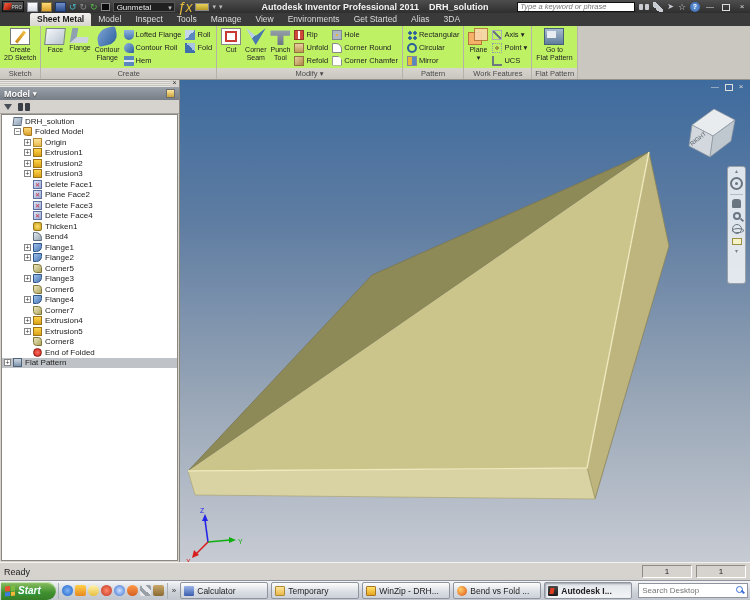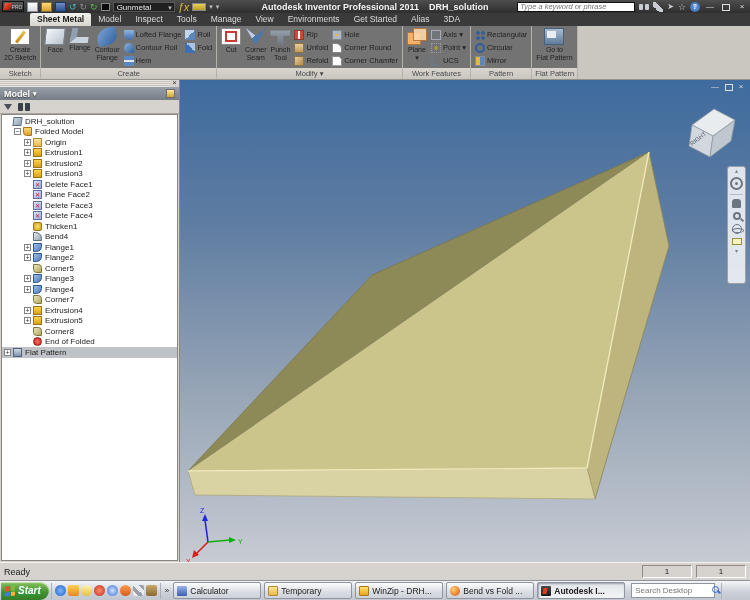--- a/index.html
+++ b/index.html
@@ -15,21 +15,21 @@
   .qico { width:11px; height:10px; display:inline-block; position:relative; }
   .q-new { background:linear-gradient(#ffffff,#d8dce2); border:1px solid #8a8f98; }
   .q-open { background:linear-gradient(#ffd978,#d99f2b); border:1px solid #7a6a3a; }
   .q-save { background:linear-gradient(#6f8fc9,#2d4f8e); border:1px solid #1c3668; }
   .qglyph { font-size:9px; line-height:10px; width:auto; }
   .u-undo { color:#49b8c8; } .u-redo { color:#8a8a8a; } .u-refresh { color:#57b94a; }
   .swatch { width:9px; height:8px; background:#0a0a0a; border:1px solid #888; }
   .swatch2 { width:14px; height:8px; background:linear-gradient(#e8d25a,#b89a28); border:1px solid #888; }
   .mat-label { font-size:8px; color:#e8e8e8; background:#1f1f1f; border:1px solid #555; padding:0 14px 0 3px; height:10px; line-height:9px; min-width:62px; position:relative; }
   .mat-label::after { content:"▾"; position:absolute; right:2px; top:0; font-size:7px; color:#bbb; }
-  .fx { font-size:11px; color:#e0b83c; font-style:italic; }
+  .fx { font-size:14px; color:#e0b83c; font-style:italic; }
   .dd { font-size:7px; color:#bbb; }
   .win-title { position:absolute; left:0; right:0; text-align:center; font-weight:bold; font-size:9px; color:#f2f2f2; pointer-events:none; }
   .win-title .doc { margin-left:10px; }
   .tb-right { margin-left:auto; display:flex; align-items:flex-end; gap:4px; z-index:2; }
   .tb-search { width:118px; height:10px; background:#fff; border:1px solid #111; font-size:7.5px; font-style:italic; color:#888; padding:0 2px; font-family:"Liberation Sans",sans-serif; }
   .tico-sm { width:10px; height:10px; position:relative; display:inline-block; }
   .binoc::before,.binoc::after { content:""; position:absolute; top:2px; width:4px; height:6px; background:#c9ccd2; border-radius:1px; }
   .binoc::before{ left:0; } .binoc::after{ right:0; }
   .wrench { background:linear-gradient(45deg,transparent 30%,#c9ccd2 30%,#c9ccd2 62%,transparent 62%); }
   .sendg { font-size:8px; color:#c9ccd2; line-height:10px; }
@@ -39,21 +39,21 @@
   .restore-g { position:relative; }
   .restore-g::before { content:""; position:absolute; left:2px; top:2px; width:6px; height:5px; border:1px solid #ddd; }
 
   
   .tabrow { height:13px; background:#3a3a3a; display:flex; align-items:flex-end; padding-left:30px; gap:0; }
   .rtab { font-size:8.5px; color:#ddd; padding:1px 7px 1px; height:13px; line-height:11px; }
   .rtab.active { background:linear-gradient(#f2f1ee,#d8d5cf); color:#1a1a1a; border-radius:2px 2px 0 0; font-weight:bold; }
 
   
   .ribbon { height:54px; background:#cac7c1; display:flex; border-bottom:1px solid #94918a; }
-  .panel { display:flex; flex-direction:column; background:#737373; border-right:1px solid #b5b2aa; }
+  .panel { display:flex; flex-direction:column; background:#bef264; border-right:1px solid #b5b2aa; }
   .panel-body { flex:1; display:flex; padding:1px 2px 0; }
   .panel-label { height:11px; font-size:7.5px; color:#4a4a4a; text-align:center; line-height:11px; background:linear-gradient(#d8d5cf,#c9c6c0); white-space:nowrap; padding:0 3px; }
   .bbtn { display:flex; flex-direction:column; align-items:center; padding:1px 2px 0; }
   .blab { font-size:7px; line-height:1.15; text-align:center; white-space:pre-line; color:#222; }
   .bico { width:20px; height:17px; position:relative; margin-bottom:1px; flex:none; }
   .scol { display:flex; flex-direction:column; justify-content:flex-start; padding:1px 2px; }
   .sbtn { display:flex; align-items:center; height:13px; gap:2px; }
   .sico { width:10px; height:10px; flex:none; position:relative; }
   .slab { font-size:7.5px; white-space:nowrap; color:#222; }
 
@@ -144,39 +144,39 @@
   .nav-orbit::after { content:""; position:absolute; left:-1px; top:3px; width:10px; height:3px; border:1px solid #6b7683; border-radius:50%; }
   .nav-look { width:10px; height:7px; background:#f5f2c8; border:1.5px solid #9a9040; }
 
   
   .statusbar { height:18px; background:#d6d3ce; border-top:1px solid #f4f2ee; display:flex; align-items:center; padding:0 4px; font-size:9px; }
   .status-panes { margin-left:auto; display:flex; gap:4px; }
   .spane { width:50px; height:13px; border:1px solid; border-color:#8f8c85 #fff #fff #8f8c85; text-align:center; line-height:12px; font-size:8px; background:#d6d3ce; }
 
   
   .taskbar { height:20px; background:linear-gradient(#f4f5f7,#ccd1d8 60%,#c2c7cf); border-top:1px solid #8f949c; display:flex; align-items:center; gap:2px; padding-right:2px; }
-  .startbtn { height:18px; margin:1px 0 1px 1px; padding:0 8px 0 4px; background:linear-gradient(#8cc063,#3f8f2f 60%,#357f28); border-radius:0 9px 9px 0; display:flex; align-items:center; gap:3px; color:#fff; font-weight:bold; font-style:italic; font-size:10px; text-shadow:0 1px 1px #2a5; box-shadow:inset 0 1px 1px #cfe8b8; }
+  .startbtn { height:18px; margin:1px 0 1px 1px; padding:0 15px 0 4px; background:linear-gradient(#8cc063,#3f8f2f 60%,#357f28); border-radius:0 9px 9px 0; display:flex; align-items:center; gap:3px; color:#fff; font-weight:bold; font-style:italic; font-size:10px; text-shadow:0 1px 1px #2a5; box-shadow:inset 0 1px 1px #cfe8b8; }
   .flag { width:10px; height:10px; display:grid; grid-template-columns:1fr 1fr; grid-template-rows:1fr 1fr; gap:1px; transform:skewY(-6deg); }
   .flag i { display:block; } .f1{background:#e8502e;} .f2{background:#7cbb3f;} .f3{background:#3b7de0;} .f4{background:#f3b53a;}
   .ql { display:flex; align-items:center; gap:2px; padding:0 3px; border-left:1px solid #aab0b8; border-right:1px solid #aab0b8; height:16px; }
   .qlico { width:11px; height:11px; border-radius:2px; }
   .ql1{background:radial-gradient(#7fb3f5,#1f63c9); border-radius:50%;} .ql2{background:linear-gradient(#ffd04a,#e8881f);} .ql3{background:linear-gradient(#fff2b0,#e8c040); border-radius:50%;}
   .ql4{background:radial-gradient(#ff8a6a,#c03020); border-radius:50%;} .ql5{background:radial-gradient(#cfe2ff,#3b6fd4); border-radius:50%;} .ql6{background:linear-gradient(#ff9a4a,#d45f1f); border-radius:50%;}
   .ql7{background:linear-gradient(45deg,#e8eaee 25%,#9aa0a8 25%,#9aa0a8 50%,#e8eaee 50%,#e8eaee 75%,#9aa0a8 75%);} .ql8{background:linear-gradient(#c9a86a,#8a6a34);}
   .ql-more { font-size:8px; color:#333; padding:0 2px; }
   .taskbtn { flex:none; width:88px; height:17px; background:linear-gradient(#fdfdfd,#d9dde3 60%,#cdd2da); border:1px solid #8f949e; border-radius:2px; display:flex; align-items:center; gap:3px; padding:0 3px; font-size:8.5px; white-space:nowrap; overflow:hidden; }
   .taskbtn.active { background:linear-gradient(#e2e5ea,#f2f4f6); box-shadow:inset 1px 1px 2px #9aa0aa; font-weight:bold; }
   .tbico { width:10px; height:10px; flex:none; border-radius:1px; }
   .tb-calc { background:linear-gradient(#9ab4e8,#3b5fae); }
   .tb-folder { background:linear-gradient(#ffe49a,#e8b84b); border:1px solid #b08a30; }
   .tb-winzip { background:linear-gradient(#ffe26a,#e8a41f); border:1px solid #a8761f; }
   .tb-ff { background:radial-gradient(circle at 35% 35%,#ffcf6a,#e8762c 70%); border-radius:50%; }
   .tb-inv { background:linear-gradient(#4a4a4a,#1a1a1a); position:relative; }
   .tb-inv::after { content:""; position:absolute; left:2px; top:2px; width:4px; height:6px; background:#e03c20; transform:skewX(-12deg); }
-  .desksearch { flex:none; width:84px; height:15px; background:#fff; border:1px solid #8f949e; display:flex; align-items:center; margin-left:4px; }
+  .desksearch { flex:none; width:110px; height:15px; background:#fff; border:1px solid #8f949e; display:flex; align-items:center; margin-left:4px; }
   .desksearch input { flex:1; border:0; outline:none; font-size:8px; color:#777; padding:0 3px; width:80px; font-family:"Liberation Sans",sans-serif; background:transparent; }
   .mag { width:9px; height:9px; position:relative; margin-right:2px; }
   .mag::before { content:""; position:absolute; left:0; top:0; width:5px; height:5px; border:1.5px solid #3b6fd4; border-radius:50%; }
   .mag::after { content:""; position:absolute; left:5px; top:5px; width:4px; height:1.5px; background:#3b6fd4; transform:rotate(45deg); }
   .tray { margin-left:4px; display:flex; align-items:center; gap:2px; border-left:1px solid #aab0b8; padding-left:4px; height:16px; }
 </style>
 </head>
 <body>
 
 <div class="titlebar">
@@ -347,20 +347,43 @@
             <span class="sico s-cchamfer"></span>
             <span class="slab">Corner Chamfer</span>
           </div>
         </div>
     </div>
     <div class="panel-label">Modify ▾</div>
   </div>
 
   <div class="panel">
     <div class="panel-body">
+      <div class="scol">
+
+          <div class="sbtn">
+            <span class="sico s-rect"></span>
+            <span class="slab">Rectangular</span>
+          </div>
+
+          <div class="sbtn">
+            <span class="sico s-circ"></span>
+            <span class="slab">Circular</span>
+          </div>
+
+          <div class="sbtn">
+            <span class="sico s-mirror"></span>
+            <span class="slab">Mirror</span>
+          </div>
+        </div>
+    </div>
+    <div class="panel-label">Pattern</div>
+  </div>
+
+  <div class="panel">
+    <div class="panel-body">
       <div class="bbtn">
         <span class="bico i-plane"></span>
         <span class="blab">Plane
 ▾</span>
       </div>
       <div class="scol">
 
           <div class="sbtn">
             <span class="sico s-axis"></span>
             <span class="slab">Axis ▾</span>
@@ -371,43 +394,20 @@
             <span class="slab">Point ▾</span>
           </div>
 
           <div class="sbtn">
             <span class="sico s-ucs"></span>
             <span class="slab">UCS</span>
           </div>
         </div>
     </div>
     <div class="panel-label">Work Features</div>
-  </div>
-
-  <div class="panel">
-    <div class="panel-body">
-      <div class="scol">
-
-          <div class="sbtn">
-            <span class="sico s-rect"></span>
-            <span class="slab">Rectangular</span>
-          </div>
-
-          <div class="sbtn">
-            <span class="sico s-circ"></span>
-            <span class="slab">Circular</span>
-          </div>
-
-          <div class="sbtn">
-            <span class="sico s-mirror"></span>
-            <span class="slab">Mirror</span>
-          </div>
-        </div>
-    </div>
-    <div class="panel-label">Pattern</div>
   </div>
 
 
   <div class="panel">
     <div class="panel-body">
       <div class="bbtn">
         <span class="bico i-goflat"></span>
         <span class="blab">Go to
 Flat Pattern</span>
       </div>
@@ -539,20 +539,26 @@
           <span class="tlab">Corner5</span>
         </div>
 
         <div class="trow">
           <span class="tind lvl2"></span>
           <span class="texp exp-plus"></span>
           <span class="tico ti-flange"></span>
           <span class="tlab">Flange3</span>
         </div>
 
+        <div class="trow">
+          <span class="tind lvl2"></span>
+          <span class="texp exp-none"></span>
+          <span class="tico ti-corner"></span>
+          <span class="tlab">Corner6</span>
+        </div>
 
         <div class="trow">
           <span class="tind lvl2"></span>
           <span class="texp exp-plus"></span>
           <span class="tico ti-flange"></span>
           <span class="tlab">Flange4</span>
         </div>
 
         <div class="trow">
           <span class="tind lvl2"></span>

